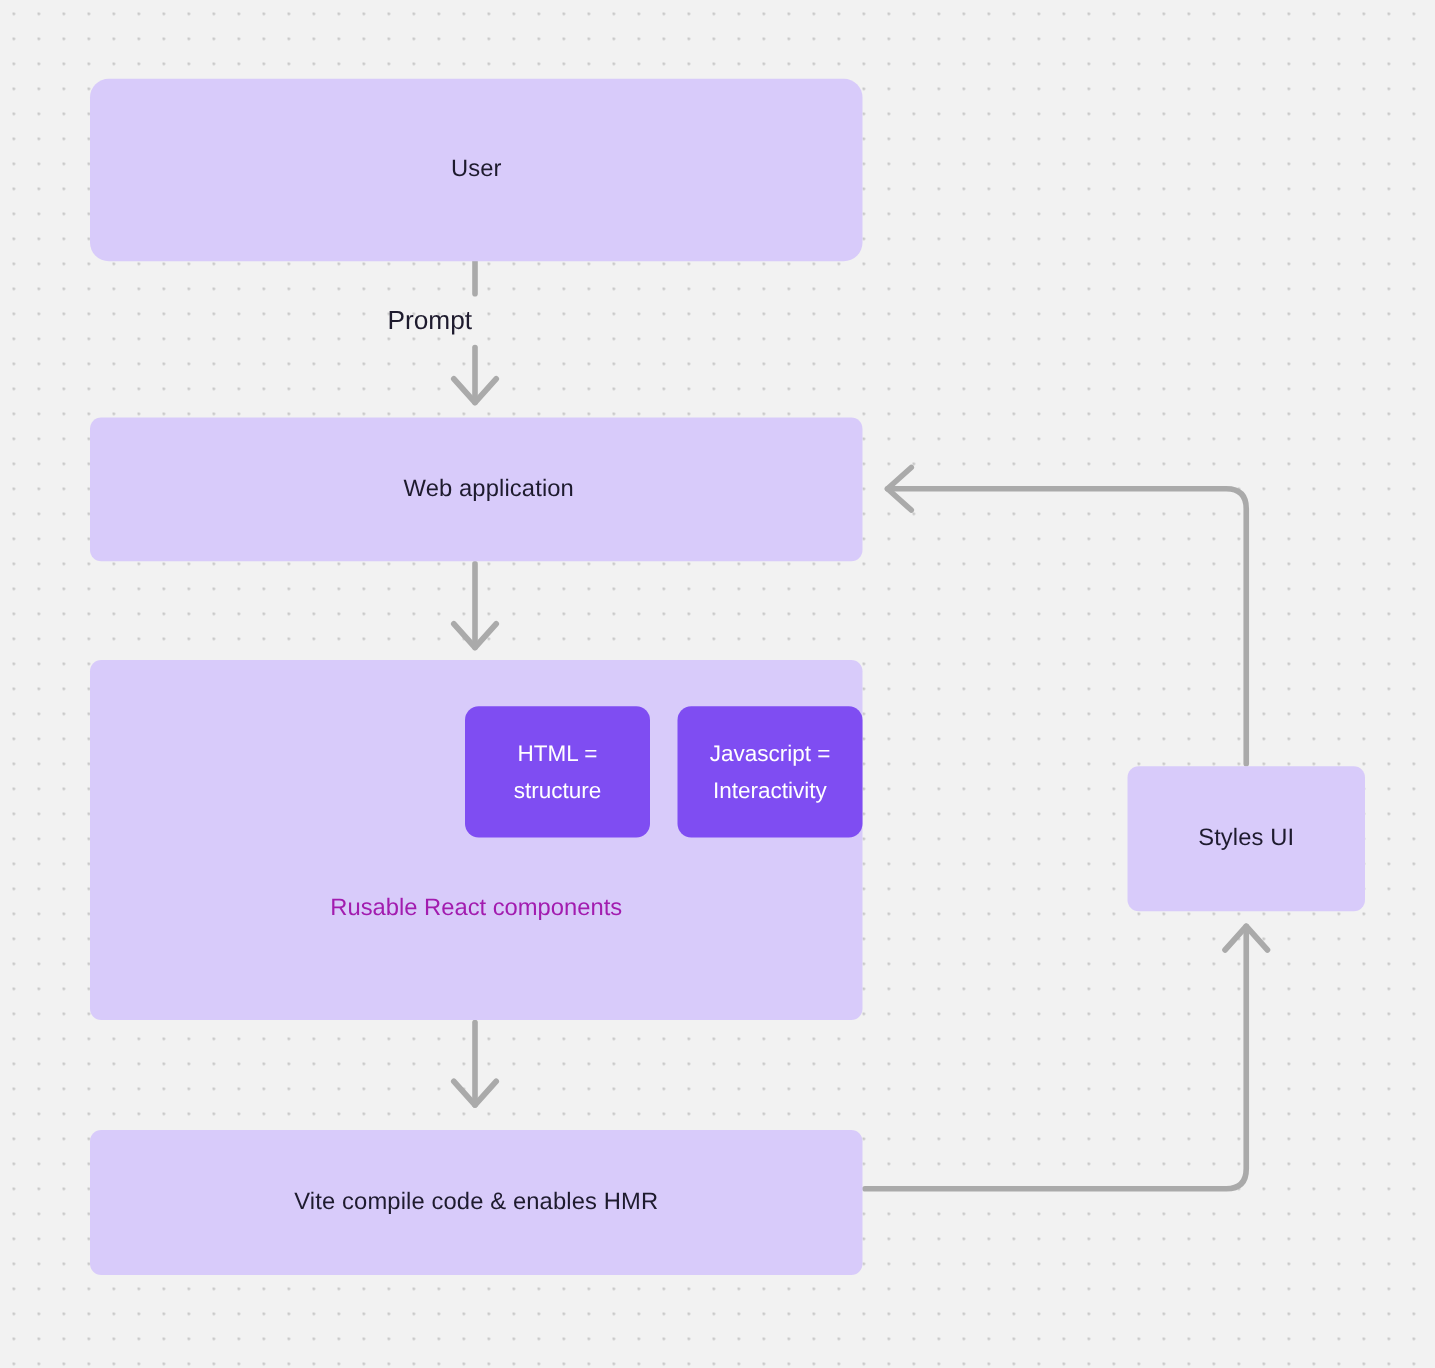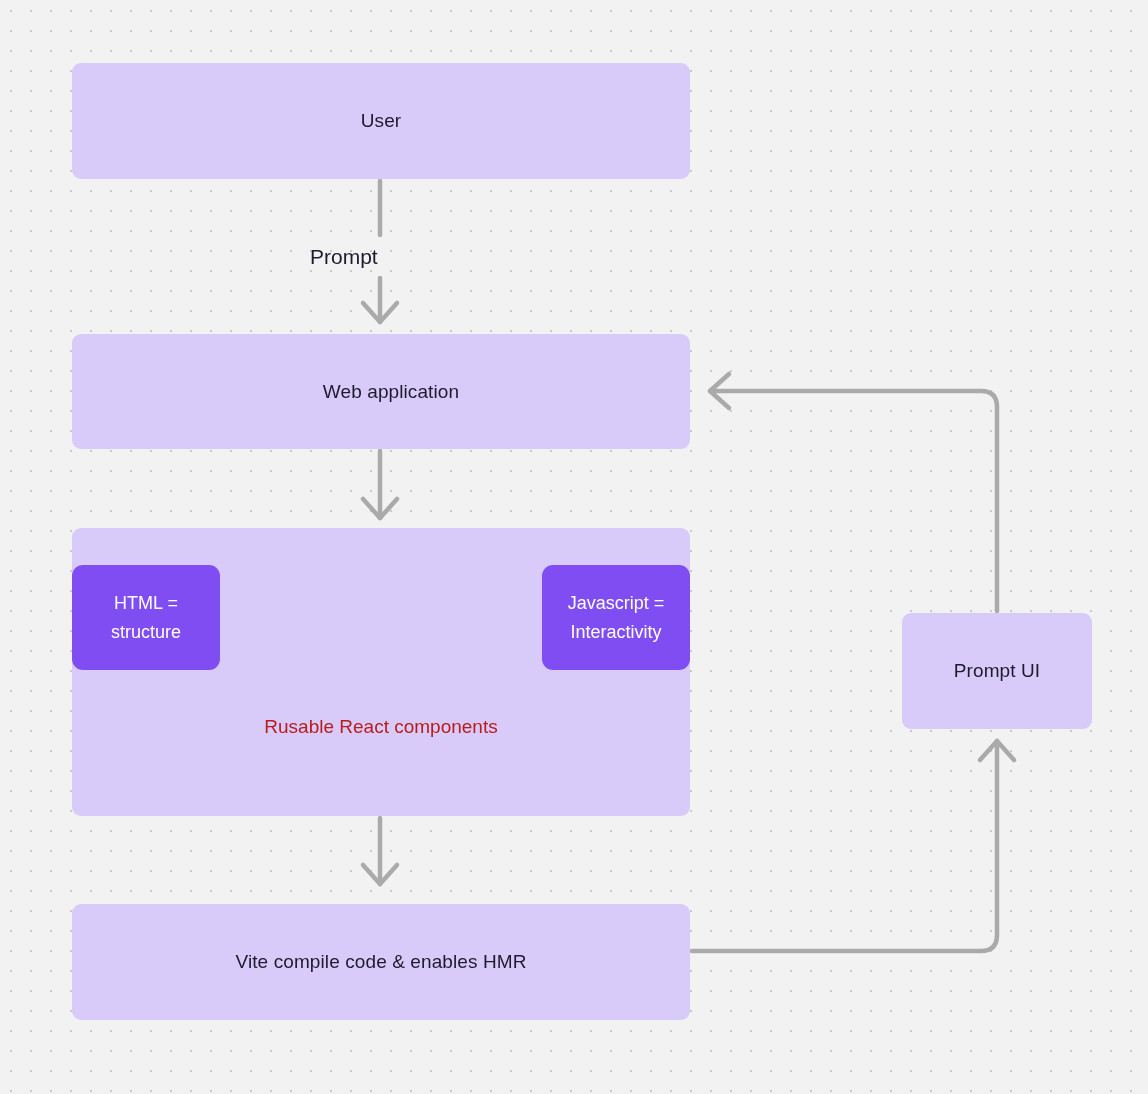--- a/index.html
+++ b/index.html
@@ -41,34 +41,34 @@
   }
   .node-label {
     color: #1e1b2e;
     font-size: 19px;
     line-height: 1.45;
     text-align: center;
     letter-spacing: 0.1px;
     white-space: pre-line;
   }
   
-  #node-user        { left: 72px;  top: 63px;  width: 618px; height: 116px; }
+  #node-user        { left: 72px;  top: 63px;  width: 618px; height: 146px; border-radius: 15px; }
   #node-webapp      { left: 72px;  top: 334px; width: 618px; height: 115px; padding-left: 20px; }
   #node-components  { left: 72px;  top: 528px; width: 618px; height: 288px;
                       display: block; }
   #node-vite        { left: 72px;  top: 894px; width: 618px; height: 116px; margin-top: 10px; }
   #node-render      { left: 902px; top: 613px; width: 190px; height: 116px; }
 
   .chip-row {
     position: absolute;
     left: 0;
     top: 37px;
     width: 100%;
     display: flex;
-    justify-content: space-between;
+    justify-content: flex-end;
     gap: 22px;
   }
   .chip {
     width: 148px;
     height: 105px;
     border-radius: 11px;
     background: #7f4df2;
     display: flex;
     align-items: center;
     justify-content: center;
@@ -77,21 +77,21 @@
     line-height: 1.6;
     text-align: center;
     white-space: pre-line;
   }
   .container-caption {
     position: absolute;
     left: 0;
     top: 188px;
     width: 100%;
     text-align: center;
-    color: #b91c1c;
+    color: #a21caf;
     font-size: 19px;
   }
   .edge-label {
     position: absolute;
     color: #1e1b2e;
     font-size: 21px;
     background: transparent;
     text-align: left;
   }
   #label-prompt {
@@ -158,16 +158,16 @@
       </div>
     </div>
     <div class="container-caption">Rusable React components</div>
   </div>
 
   <div class="node node-lilac" id="node-vite">
     <span class="node-label">Vite compile code &amp; enables HMR</span>
   </div>
 
   <div class="node node-lilac" id="node-render">
-    <span class="node-label">Prompt UI</span>
+    <span class="node-label">Styles UI</span>
   </div>
 
 </div>
 
 </body></html>

